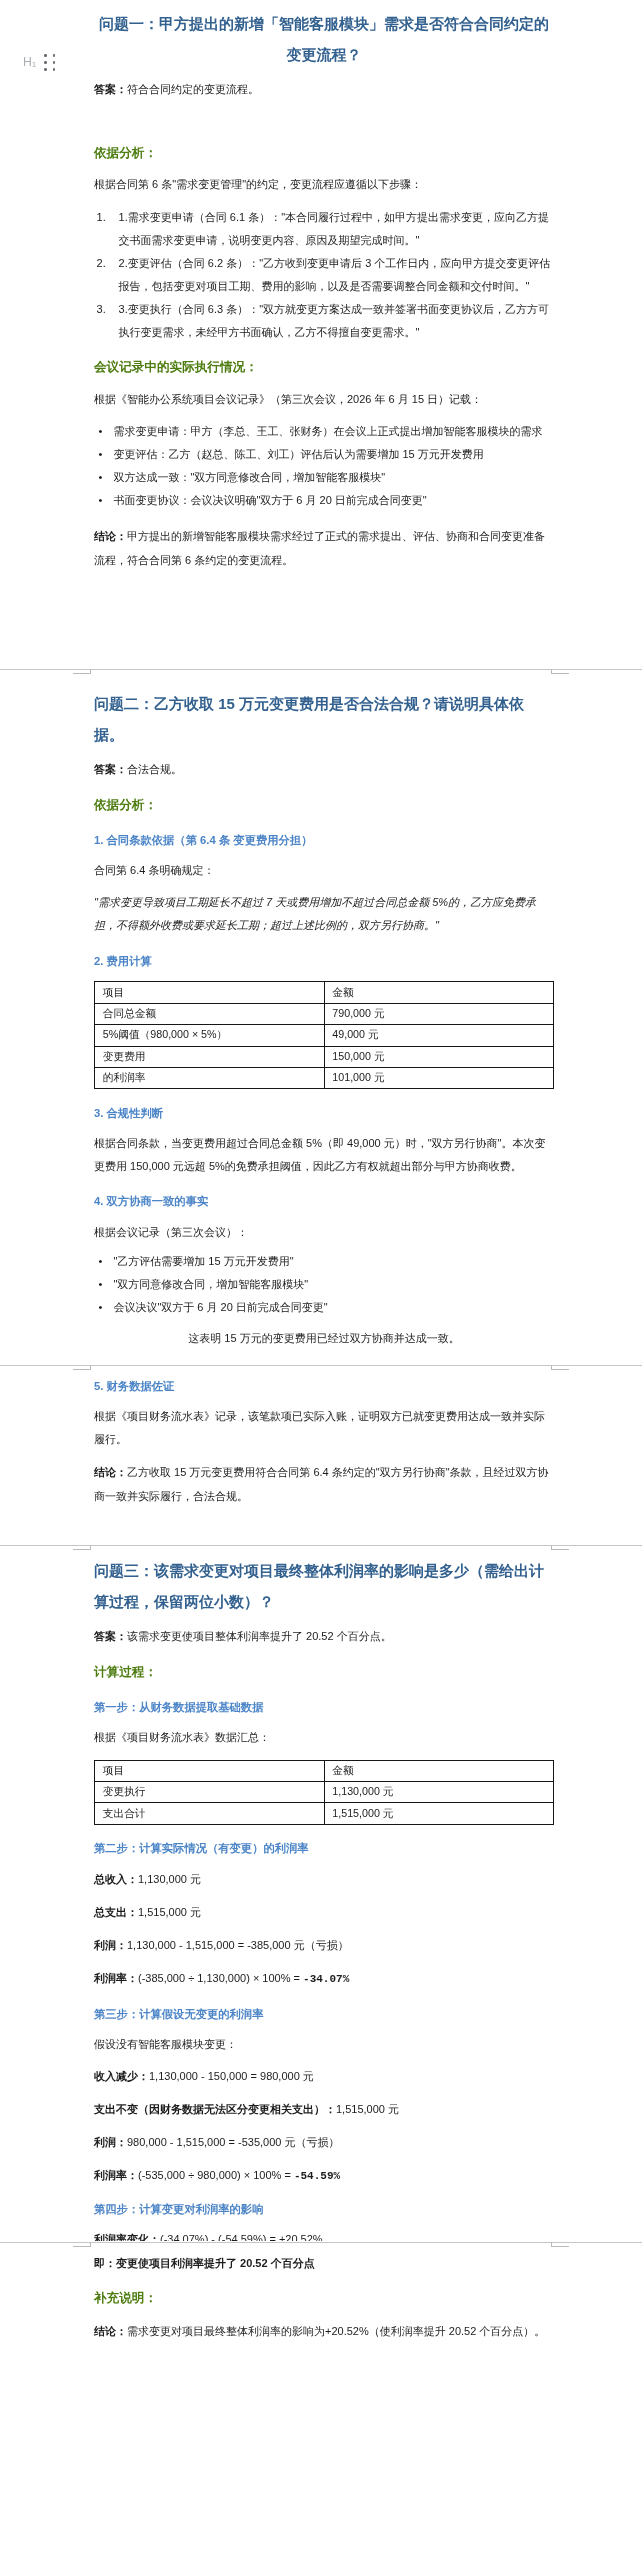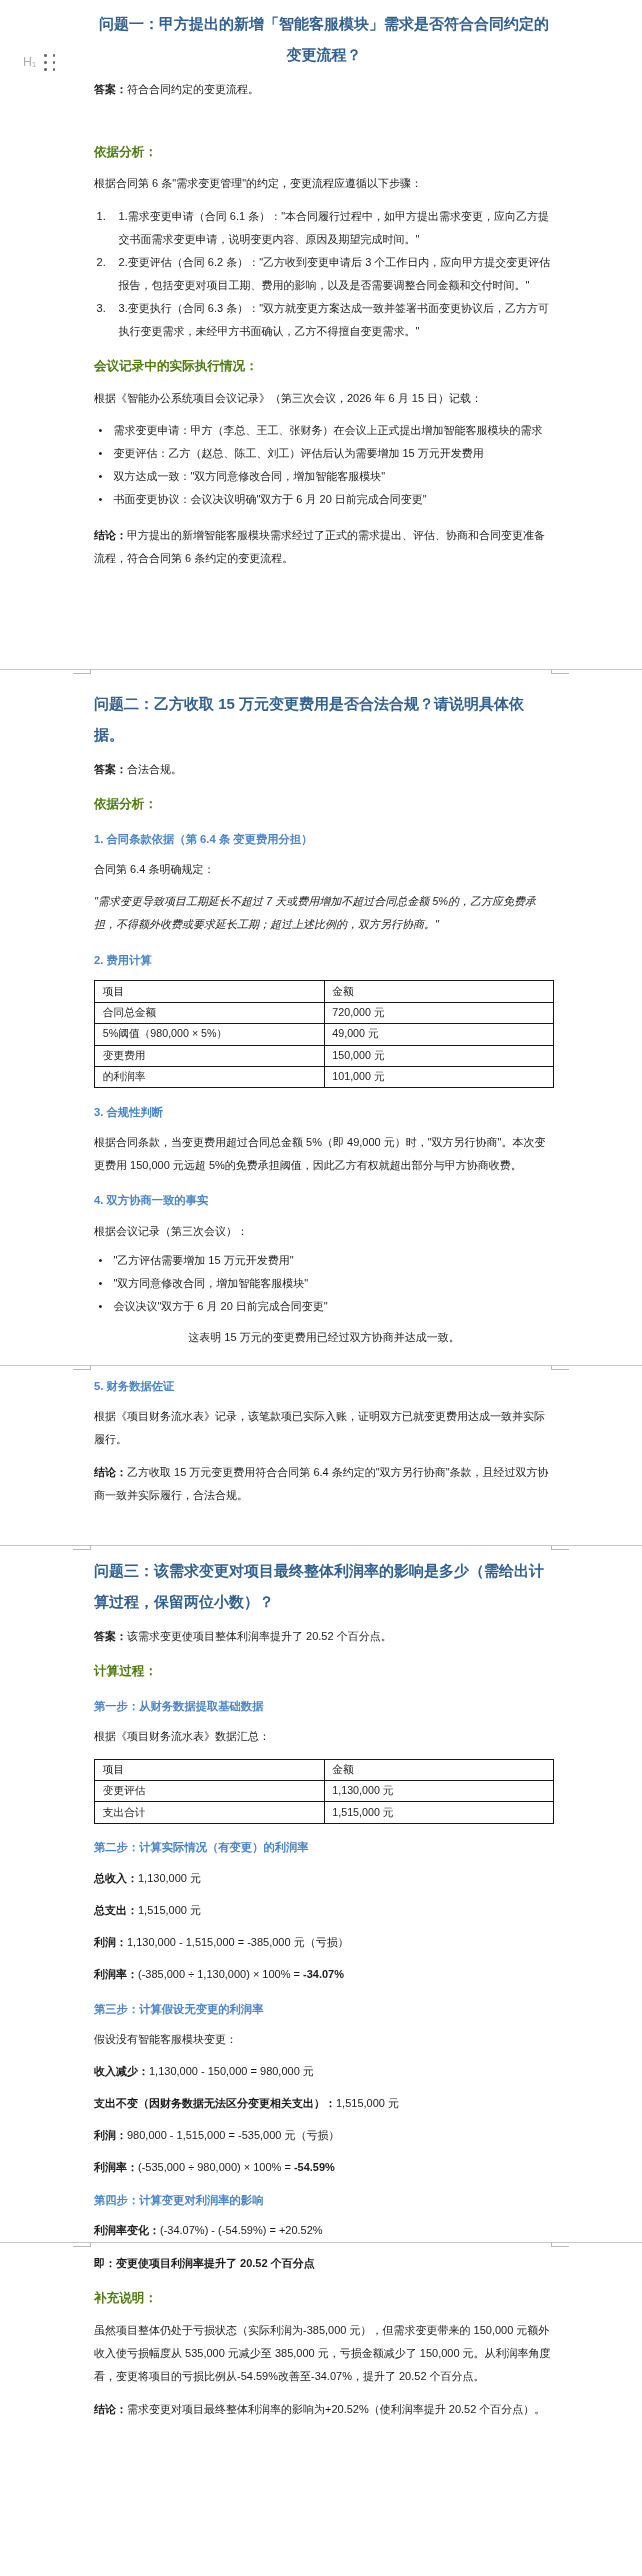--- a/index.html
+++ b/index.html
@@ -16,21 +16,21 @@
   h1 { font-size: 15px; font-weight: 700; line-height: 31px; color: #33618f; margin: 0; }
   h2 { font-size: 12.6px; font-weight: 700; line-height: 21.4px; color: #4d7c0f; margin: 13px 0 0; }
   h3 { font-size: 11.3px; font-weight: 700; line-height: 19.4px; color: #4c85c7; margin: 14.3px 0 0; }
   p  { font-size: 11px; line-height: 23px; margin: 9px 0 0; }
   .ans { margin-top: 7.8px; }
   .ans-gap { margin-bottom: 41px; }
   .mt30 { margin-top: 19.4px; } .mt16 { margin-top: 10.4px; } .mt12 { margin-top: 7.8px; text-align: center; }
   .mt18 { margin-top: 11.7px; } .mt20 { margin-top: 13px; }
   .quote { font-style: italic; }
   .key-line { font-weight: 700; }
-  strong { font-weight: 700; }
+  strong { font-weight: 700; font-family: Liberation Mono, monospace; }
 
   ol, ul { margin: 9px 0 0; padding: 0; list-style: none; }
   ul.tight { margin-top: 6.5px; }
   li { position: relative; font-size: 11px; line-height: 23px; padding-left: 24.6px; }
   ul li { padding-left: 19.4px; }
   .li-marker { position: absolute; left: 2.6px; top: 0; }
   ul li::before { content: "\2022"; position: absolute; left: 4.5px; top: 0; }
 
   table { width: 100%; border-collapse: collapse; margin-top: 10.4px; table-layout: fixed; }
   th, td {
@@ -108,21 +108,21 @@
 
     <h3>2. 费用计算</h3>
     <table>
       <tbody>
           <tr>
         <th>项目</th>
         <th>金额</th>
       </tr>
       <tr>
         <td>合同总金额</td>
-        <td>720,000 元</td>
+        <td>790,000 元</td>
       </tr>
       <tr>
         <td>5%阈值（980,000 × 5%）</td>
         <td>49,000 元</td>
       </tr>
       <tr>
         <td>变更费用</td>
         <td>150,000 元</td>
       </tr>
       <tr>
@@ -171,21 +171,21 @@
 
     <h3>第一步：从财务数据提取基础数据</h3>
     <p>根据《项目财务流水表》数据汇总：</p>
     <table>
       <tbody>
           <tr>
         <th>项目</th>
         <th>金额</th>
       </tr>
       <tr>
-        <td>变更评估</td>
+        <td>变更执行</td>
         <td>1,130,000 元</td>
       </tr>
       <tr>
         <td>支出合计</td>
         <td>1,515,000 元</td>
       </tr>
     </tbody>
       </table>
 
     <h3>第二步：计算实际情况（有变更）的利润率</h3>
@@ -208,18 +208,17 @@
 
 <div class="sec" style="top:2242px; height:334px;">
   <div class="pb">
     <span class="pb-mark l"></span>
     <span class="pb-mark r"></span>
   </div>
   <div class="inner">
     <p class="mt16 key-line">即：变更使项目利润率提升了 20.52 个百分点</p>
 
     <h2>补充说明：</h2>
-    <p>虽然项目整体仍处于亏损状态（实际利润为-385,000 元），但需求变更带来的 150,000 元额外收入使亏损幅度从 535,000 元减少至 385,000 元，亏损金额减少了 150,000 元。从利润率角度看，变更将项目的亏损比例从-54.59%改善至-34.07%，提升了 20.52 个百分点。</p>
 
     <p class="mt16"><strong>结论：</strong><span>需求变更对项目最终整体利润率的影响为+20.52%（使利润率提升 20.52 个百分点）。</span></p>
   </div>
 </div>
 
 
 </body></html>

